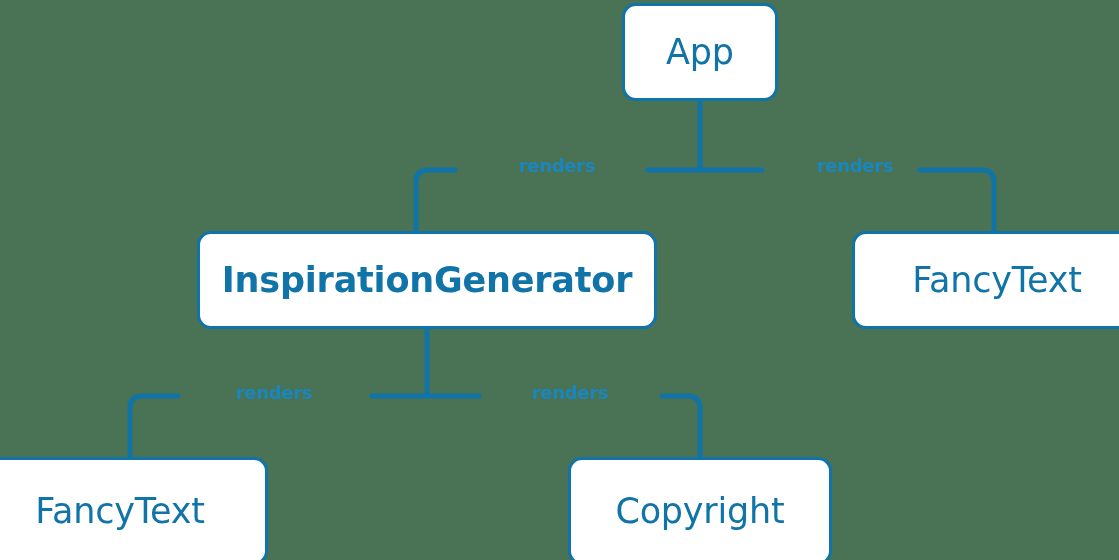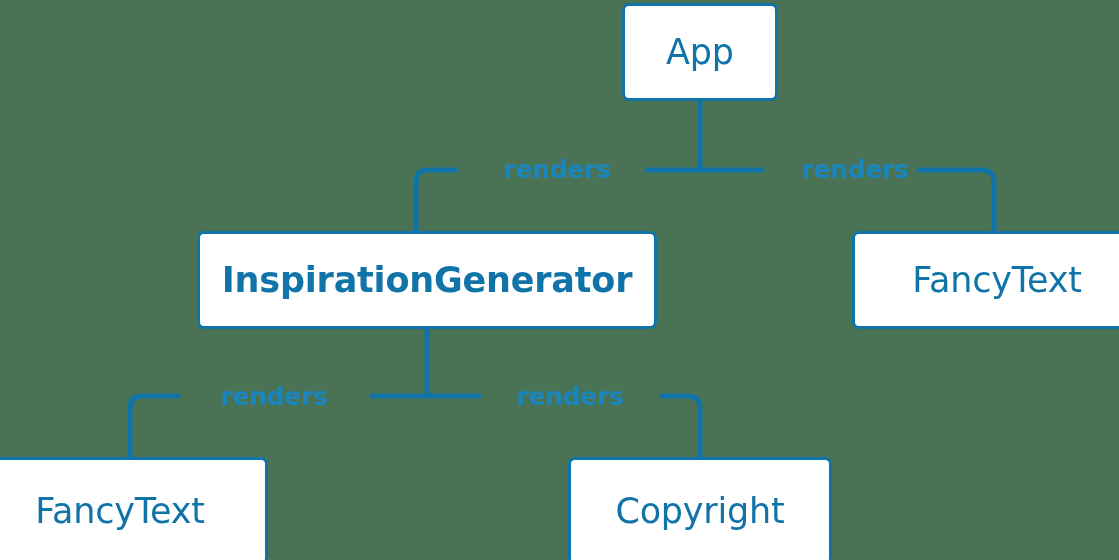--- a/index.html
+++ b/index.html
@@ -23,37 +23,37 @@
     left: 0;
     top: 0;
     width: 1119px;
     height: 560px;
   }
   .node-box {
     position: absolute;
     box-sizing: border-box;
     background: #ffffff;
     border: 3px solid #1174a8;
-    border-radius: 7px;
+    border-radius: 14px;
     display: flex;
     align-items: center;
     justify-content: center;
     color: #1174a8;
     font-family: "DejaVu Sans", sans-serif;
     font-size: 35px;
     font-weight: 400;
     letter-spacing: -0.2px;
     white-space: nowrap;
     z-index: 2;
   }
   .edge-label {
     position: absolute;
     color: #1a86bd;
     font-family: "DejaVu Sans", sans-serif;
-    font-size: 25px;
+    font-size: 18px;
     font-weight: 600;
     letter-spacing: -0.3px;
     white-space: nowrap;
     z-index: 3;
     text-align: center;
   }
   
   #node-app        { left: 622px; top: 3px;   width: 156px; height: 98px; }
   #node-inspgen    { left: 197px; top: 231px; width: 460px; height: 98px; font-weight: bold; }
   #node-fancy-right{ left: 852px; top: 231px; width: 290px; height: 98px; }

